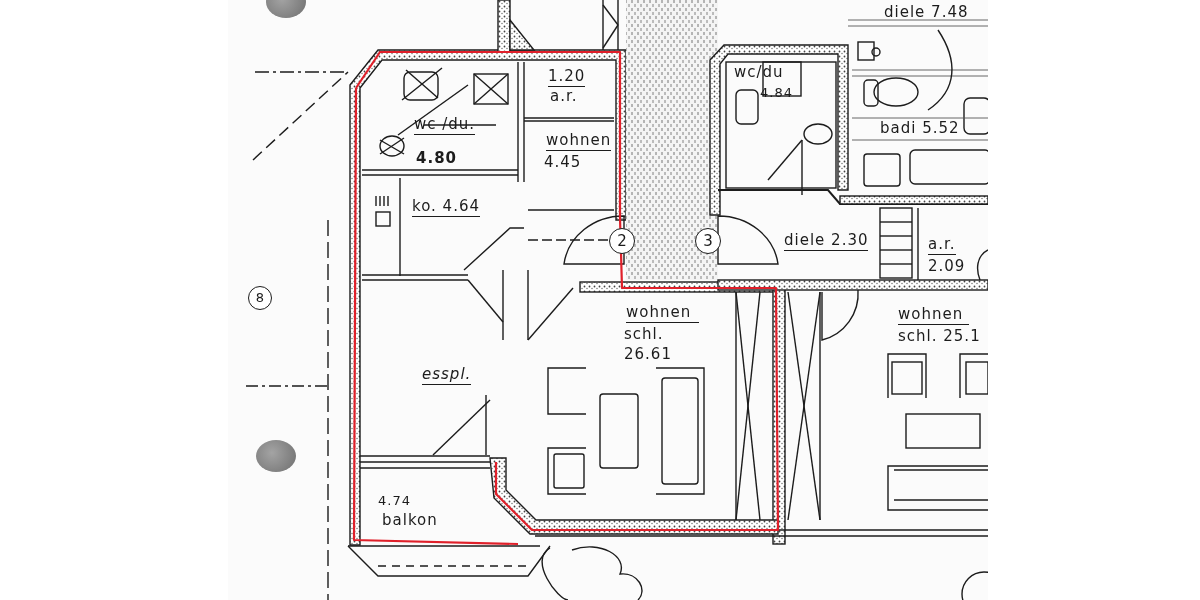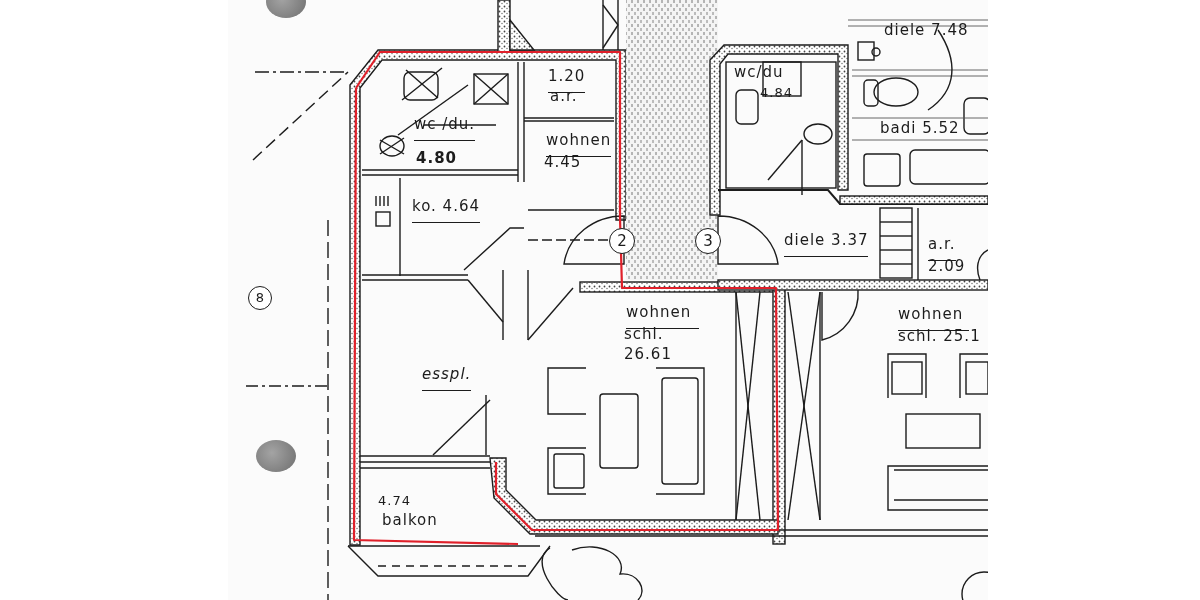--- a/index.html
+++ b/index.html
@@ -1,20 +1,20 @@
 <!DOCTYPE html>
 <html><head>
 <meta charset="utf-8">
 <style>
   html, body { margin: 0; padding: 0; background: #ffffff; }
   body { width: 1200px; height: 600px; overflow: hidden; position: relative; font-family: "DejaVu Sans", sans-serif; }
   .sheet { position: absolute; left: 228px; top: 0; width: 760px; height: 600px; background: #fbfbfb; overflow: hidden; }
   svg { position: absolute; left: 0; top: 0; }
   .lbl { position: absolute; font-family: "DejaVu Sans", sans-serif; font-size: 15px; color: #1c1c1c; letter-spacing: 1px; line-height: 17px; white-space: nowrap; }
-  .ul { border-bottom: 1.5px solid #1c1c1c; padding-bottom: 7px; text-align: center; }
+  .ul { border-bottom: 1.5px solid #1c1c1c; padding-bottom: 1px; text-align: center; }
   .circ { position: absolute; width: 24px; height: 24px; border: 1.6px solid #1c1c1c; border-radius: 50%; background: #fff; font-size: 15px; line-height: 24px; text-align: center; color: #1c1c1c; font-family: "DejaVu Sans", sans-serif; }
   .punch { position: absolute; width: 40px; height: 32px; border-radius: 50%; background: radial-gradient(circle at 40% 40%, #9a9a9a, #5e5e5e); opacity: 0.9; }
 </style>
 </head>
 <body>
 
 <div class="sheet">
 
   <div class="punch" style="left:38px; top:-14px;"></div>
   <div class="punch" style="left:28px; top:440px;"></div>
@@ -200,23 +200,23 @@
   <div class="lbl" style="left:396px; top:346px;">26.61</div>
 
   <div class="lbl" style="left:150px; top:492px; font-size:13px;">4.74</div>
   <div class="lbl" style="left:154px; top:512px;">balkon</div>
 
   <div class="lbl" style="left:506px; top:64px;">wc/du</div>
   <div class="lbl" style="left:532px; top:84px; font-size:13px;">4.84</div>
 
   <div class="lbl" style="left:652px; top:120px;">badi 5.52</div>
 
-  <div class="lbl" style="left:656px; top:4px;margin-top:18px;">diele 7.48</div>
-
-  <div class="lbl ul" style="left:556px; top:232px;">diele 3.37</div>
+  <div class="lbl" style="left:656px; top:4px;">diele 7.48</div>
+
+  <div class="lbl ul" style="left:556px; top:232px;">diele 2.30</div>
 
   <div class="lbl ul" style="left:700px; top:236px;">a.r.</div>
   <div class="lbl" style="left:700px; top:258px;">2.09</div>
 
   <div class="lbl ul" style="left:670px; top:306px; padding-right:6px;">wohnen</div>
   <div class="lbl" style="left:670px; top:328px;">schl. 25.1</div>
 
   <div class="circ" style="left:381px; top:228px;">2</div>
   <div class="circ" style="left:467px; top:228px;">3</div>
   <div class="circ" style="left:20px; top:286px; width:22px; height:22px; line-height:22px; font-size:13px;">8</div>

